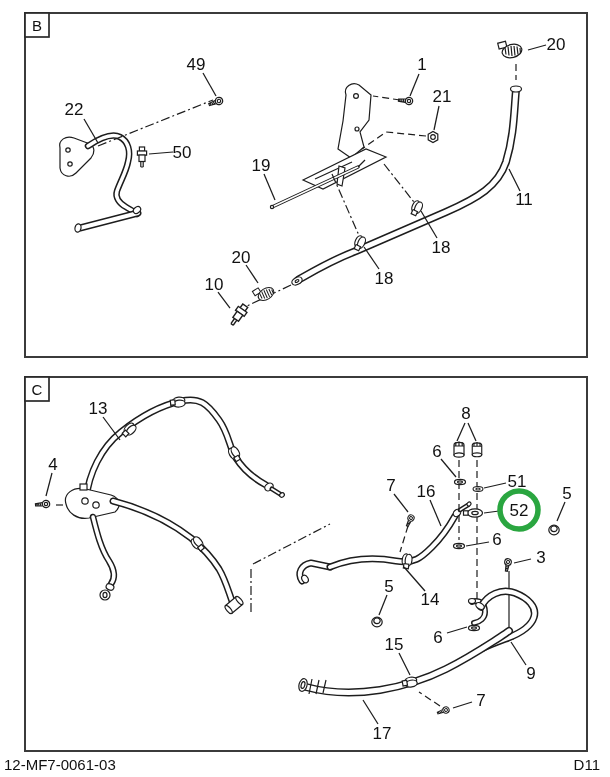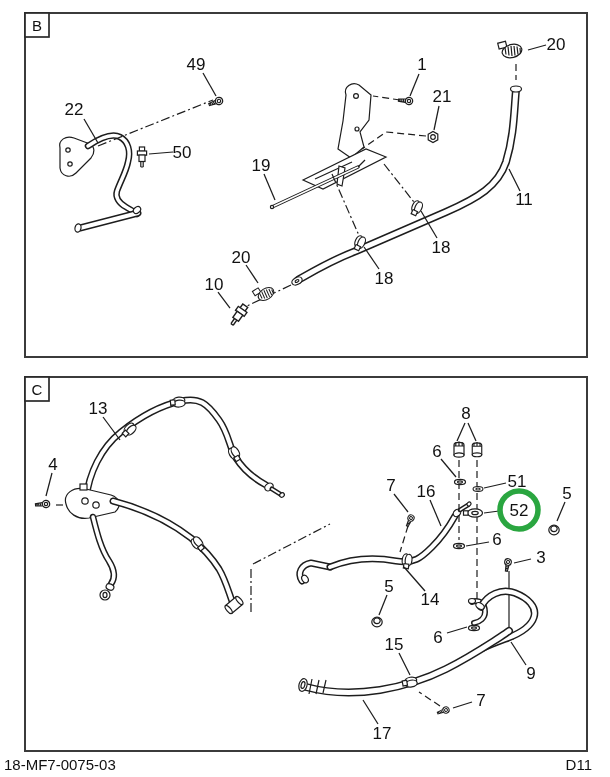--- a/index.html
+++ b/index.html
@@ -13,21 +13,21 @@
   .leader{fill:none;stroke:#1d1d1d;stroke-width:1.25;}
   .hl{fill:none;stroke-width:5.5;}
   .tube{fill:none;stroke:#1d1d1d;stroke-linecap:round;stroke-linejoin:round;}
   .tube-core{fill:none;stroke:#fff;stroke-linecap:round;stroke-linejoin:round;}
   .thin{fill:none;stroke:#1d1d1d;stroke-width:1.2;}
   .part{fill:#fff;stroke:#1d1d1d;stroke-width:1.2;}
   .dash{stroke-dasharray:7 4;}
   .dashdot{stroke-dasharray:9 3 2 3;}
   .footer{position:absolute;top:756px;font:15px "Liberation Sans",sans-serif;color:#111;}
   .footer.left{left:4px;}
-  .footer.right{right:18px;}
+  .footer.right{right:10px;}
 </style>
 </head>
 <body>
 
 <div class="page">
 
 <svg id="diagram" width="610" height="777" viewBox="0 0 610 777">
   <defs>
     <g id="washer">
       <ellipse rx="5.5" ry="2.7" class="part"></ellipse>
@@ -286,15 +286,15 @@
           <polyline points="526,665 511,642" class="leader"></polyline>
           <text x="531" y="679" class="callout">9</text>
           <polyline points="472,702 453,708" class="leader"></polyline>
           <text x="481" y="706" class="callout">7</text>
           <polyline points="378,724 363,700" class="leader"></polyline>
           <text x="382" y="739" class="callout">17</text>
         </g>
       </g>
 </svg>
 
-<div class="footer left">18-MF7-0075-03</div>
+<div class="footer left">12-MF7-0061-03</div>
 <div class="footer right">D11</div>
 </div>
 
 </body></html>

